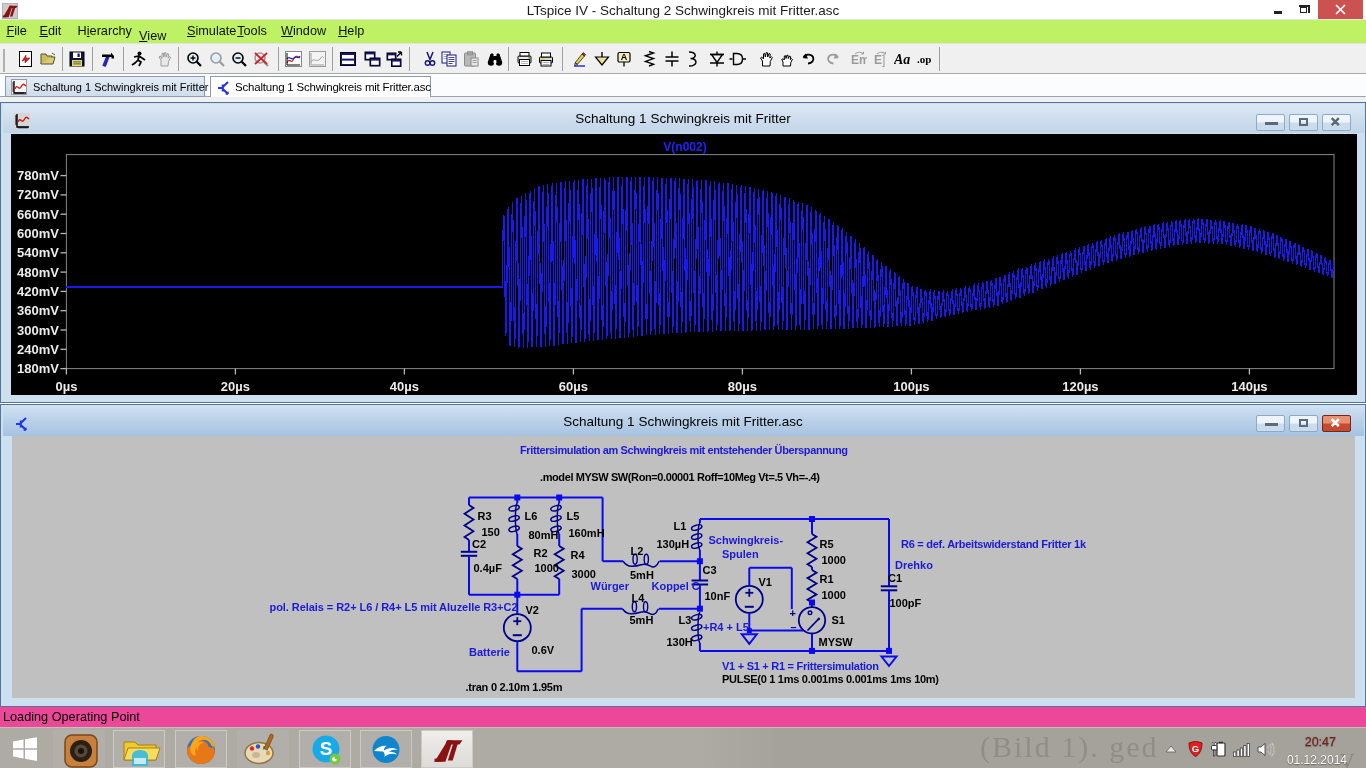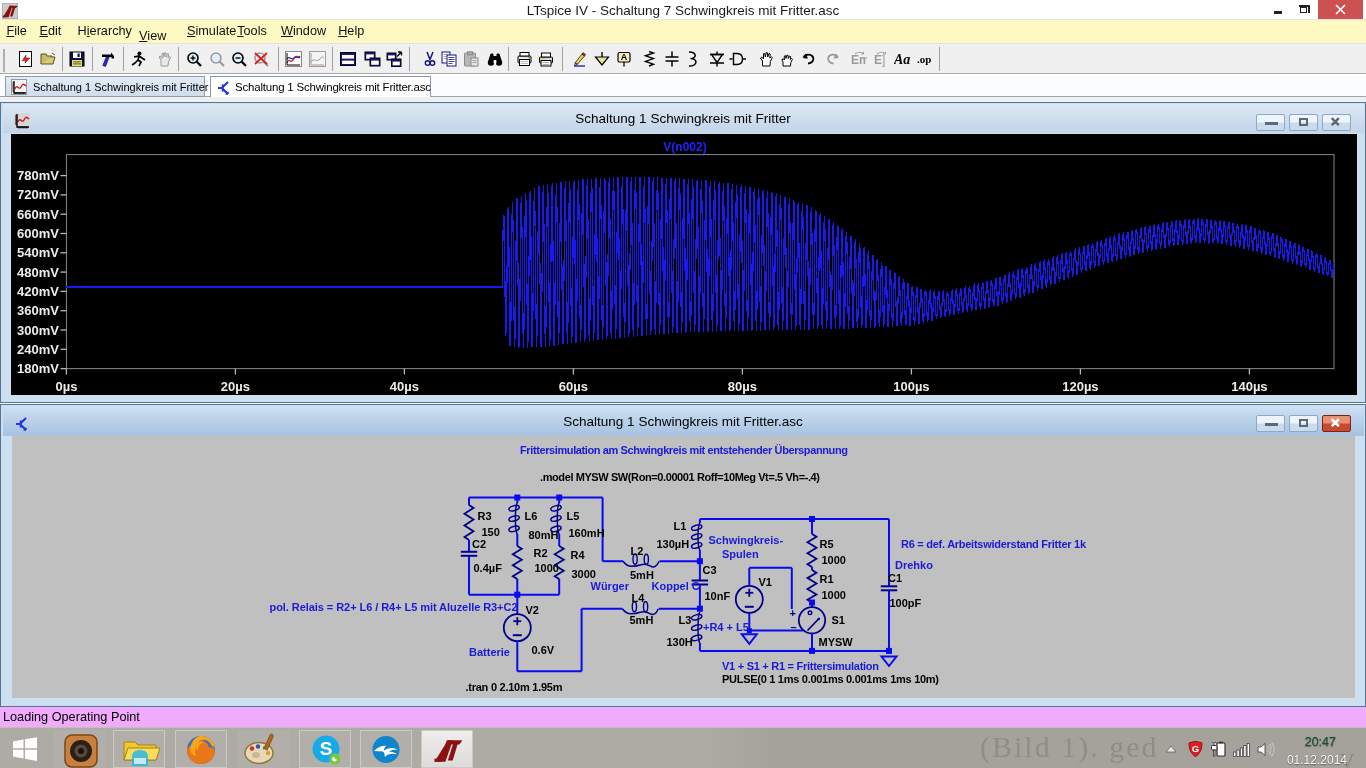--- a/index.html
+++ b/index.html
@@ -6,32 +6,32 @@
 </style></head><body>
 
 <div class="abs" style="left:0;top:0;width:1366px;height:20px;background:#fff;border-bottom:1px solid #e4e4e4">
  <svg class="abs" style="left:2px;top:3px" width="16" height="16" viewBox="0 0 16 16">
       <rect width="16" height="16" fill="#cbcbcb" stroke="#9a9a9a" stroke-width="1"></rect>
       <path d="M0.8 14.3 L6.6 14.3 L10.6 2.8 L7.9 2.8 Z" fill="#8b1212"></path>
       <path d="M0.8 14.3 L0.8 12.6 L4.6 12.6 L4.6 14.3 Z" fill="#8b1212"></path>
       <path d="M7.4 2.8 L15.7 2.8 L14.1 5.0 L6.6 5.0 Z" fill="#8b1212"></path>
       <path d="M13.4 4.0 L10.5 13.6 L7.9 13.6 L10.9 4.0 Z" fill="#8b1212"></path>
     </svg>
- <div class="abs" style="left:0;right:0;top:3px;text-align:center;font-size:13.5px;color:#1a1a1a">LTspice IV - Schaltung 7 Schwingkreis mit Fritter.asc</div>
+ <div class="abs" style="left:0;right:0;top:3px;text-align:center;font-size:13.5px;color:#1a1a1a">LTspice IV - Schaltung 2 Schwingkreis mit Fritter.asc</div>
  <div class="abs" style="left:1274px;top:11px;width:8px;height:2.5px;background:#222"></div>
  <div class="abs" style="left:1300px;top:6.5px;width:7px;height:6px;border:1.5px solid #222;background:#fff"></div>
  <div class="abs" style="left:1299px;top:5px;width:10px;height:2px;background:#222"></div>
  <div class="abs" style="left:1307.5px;top:4.5px;width:2px;height:8px;background:#222"></div>
  <div class="abs" style="left:1318px;top:0;width:45px;height:19px;background:#cb5251"></div>
  <svg class="abs" style="left:1335px;top:4px" width="11" height="11" viewBox="0 0 11 11">
       <path d="M1 1 L10 10 M10 1 L1 10" stroke="#fff" stroke-width="1.6"></path>
     </svg>
 </div>
 
-<div class="abs" style="left:0;top:20px;width:1366px;height:23px;background:#fef9c3;font-size:12.7px;color:#111">
+<div class="abs" style="left:0;top:20px;width:1366px;height:23px;background:#bef264;font-size:12.7px;color:#111">
     <span style="position:absolute;left:6.4px;top:4px"><u>F</u>ile</span>
     <span style="position:absolute;left:39.5px;top:4px"><u>E</u>dit</span>
     <span style="position:absolute;left:77.6px;top:4px">H<u>i</u>erarchy</span>
     <span style="position:absolute;left:139.1px;top:9px"><u>V</u>iew</span>
     <span style="position:absolute;left:187px;top:4px"><u>S</u>imulate</span>
     <span style="position:absolute;left:237.2px;top:4px"><u>T</u>ools</span>
     <span style="position:absolute;left:281px;top:4px"><u>W</u>indow</span>
     <span style="position:absolute;left:338.2px;top:4px"><u>H</u>elp</span>
   </div>
 
@@ -468,21 +468,21 @@
       <text x="702.0" y="630.0" font-size="11" font-weight="bold" fill="#1a1ad8" text-anchor="start">+R4 + L5</text>
       <text x="900.0" y="547.0" font-size="11" font-weight="bold" fill="#1a1ad8" text-anchor="start" textLength="185">R6 = def. Arbeitswiderstand Fritter 1k</text>
       <text x="894.0" y="568.0" font-size="11" font-weight="bold" fill="#1a1ad8" text-anchor="start">Drehko</text>
       <text x="721.0" y="668.5" font-size="11" font-weight="bold" fill="#1a1ad8" text-anchor="start" textLength="157">V1 + S1 + R1 = Frittersimulation</text>
       <text x="539" y="480.2" font-size="11" font-weight="bold" fill="#000" text-anchor="start" textLength="280">.model MYSW SW(Ron=0.00001 Roff=10Meg Vt=.5 Vh=-.4)</text>
       <text x="721.0" y="682.3" font-size="11" font-weight="bold" fill="#000" text-anchor="start" textLength="217">PULSE(0 1 1ms 0.001ms 0.001ms 1ms 10m)</text>
       <text x="464.5" y="690.0" font-size="11" font-weight="bold" fill="#000" text-anchor="start" textLength="97">.tran 0 2.10m 1.95m</text>
     </svg>
 </div>
 
-<div class="abs" style="left:0;top:707px;width:1366px;height:20px;background:#f0abfc;font-size:12.7px;color:#000">
+<div class="abs" style="left:0;top:707px;width:1366px;height:20px;background:#ec4899;font-size:12.7px;color:#000">
     <span style="position:absolute;left:3px;top:3px">Loading Operating Point</span>
   </div>
 
 <div class="abs" style="left:0;top:727px;width:1366px;height:41px;background:#aeaba5;border-top:1px solid #c2bfba;overflow:hidden">
  <div class="abs" style="left:700px;top:0px;width:666px;height:41px;background:linear-gradient(90deg,rgba(165,162,156,0) 0%,#a5a29c 12%,#a5a29c 100%)"></div>
  <div class="abs" style="left:980px;top:2px;font-family:'Liberation Serif';font-size:30px;color:#807c74;opacity:0.55;letter-spacing:2px">(Bild 1). ged</div>
  <div class="abs" style="left:1340px;top:22px;font-family:'Liberation Serif';font-size:20px;color:#6a675f;opacity:0.5">V</div>
  <span class="abs" style="left:12px;top:8px"><svg width="26" height="26" viewBox="0 0 26 26">
         <g fill="#fff">
           <path d="M1 5.5 L11.5 3.6 L11.5 12.3 L1 12.3 Z"></path>
@@ -570,14 +570,14 @@
           <rect x="7.3" y="5" width="2.4" height="8.5"></rect>
           <rect x="10.7" y="2.5" width="2.4" height="11"></rect>
           <rect x="14.1" y="0.5" width="2.4" height="13"></rect>
         </g>
       </svg></span>
  <span class="abs" style="left:1257px;top:14px"><svg width="18" height="15" viewBox="0 0 18 15">
         <path d="M1 5 L4 5 L8 1.5 L8 13.5 L4 10 L1 10 Z" fill="#fff" stroke="#444" stroke-width="0.9"></path>
         <path d="M10.5 4.5 C12 6 12 9 10.5 10.5 M12.5 2.5 C15 5 15 10 12.5 12.5 M14.5 1 C18 4 18 11 14.5 14" stroke="#fff" fill="none" stroke-width="1.1" style="paint-order:stroke"></path>
         <path d="M10.5 4.5 C12 6 12 9 10.5 10.5 M12.5 2.5 C15 5 15 10 12.5 12.5 M14.5 1 C18 4 18 11 14.5 14" stroke="#444" fill="none" stroke-width="0.5"></path>
       </svg></span>
- <div class="abs" style="left:1260px;top:7px;width:76px;text-align:right;font-size:12.5px;color:#14532d;text-shadow:0 0 1px #6a675f,0 1px 1px #6a675f">20:47</div>
+ <div class="abs" style="left:1260px;top:7px;width:76px;text-align:right;font-size:12.5px;color:#7f1d1d;text-shadow:0 0 1px #6a675f,0 1px 1px #6a675f">20:47</div>
  <div class="abs" style="left:1260px;top:25px;width:87px;text-align:right;font-size:12px;color:#fff;text-shadow:0 0 1px #6a675f,0 1px 1px #6a675f">01.12.2014</div>
 </div>
 </body></html>

